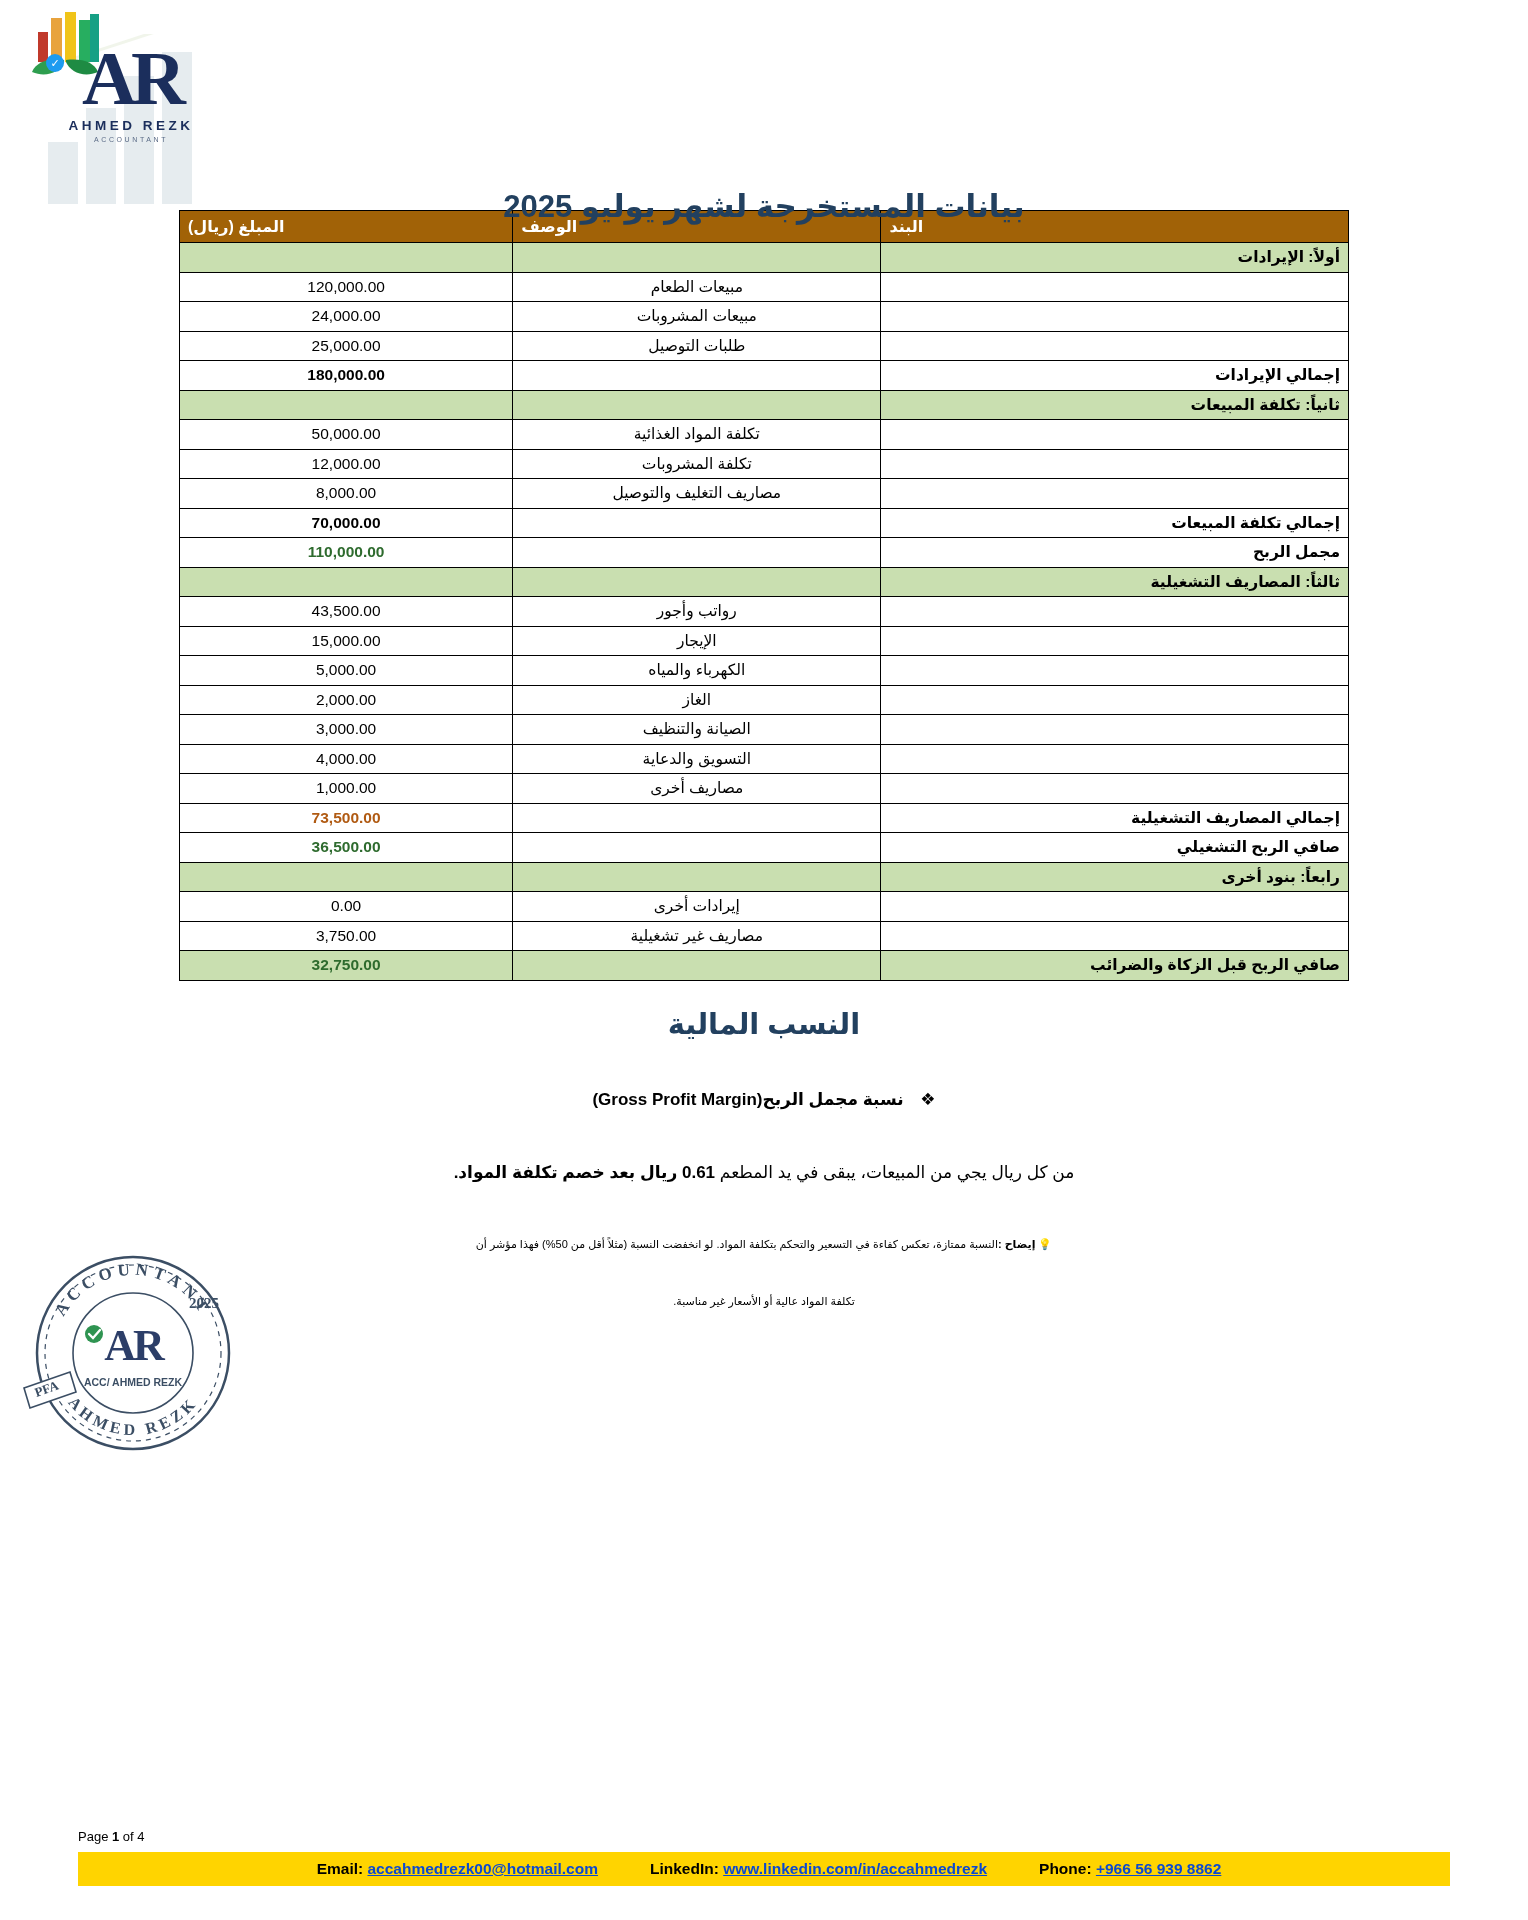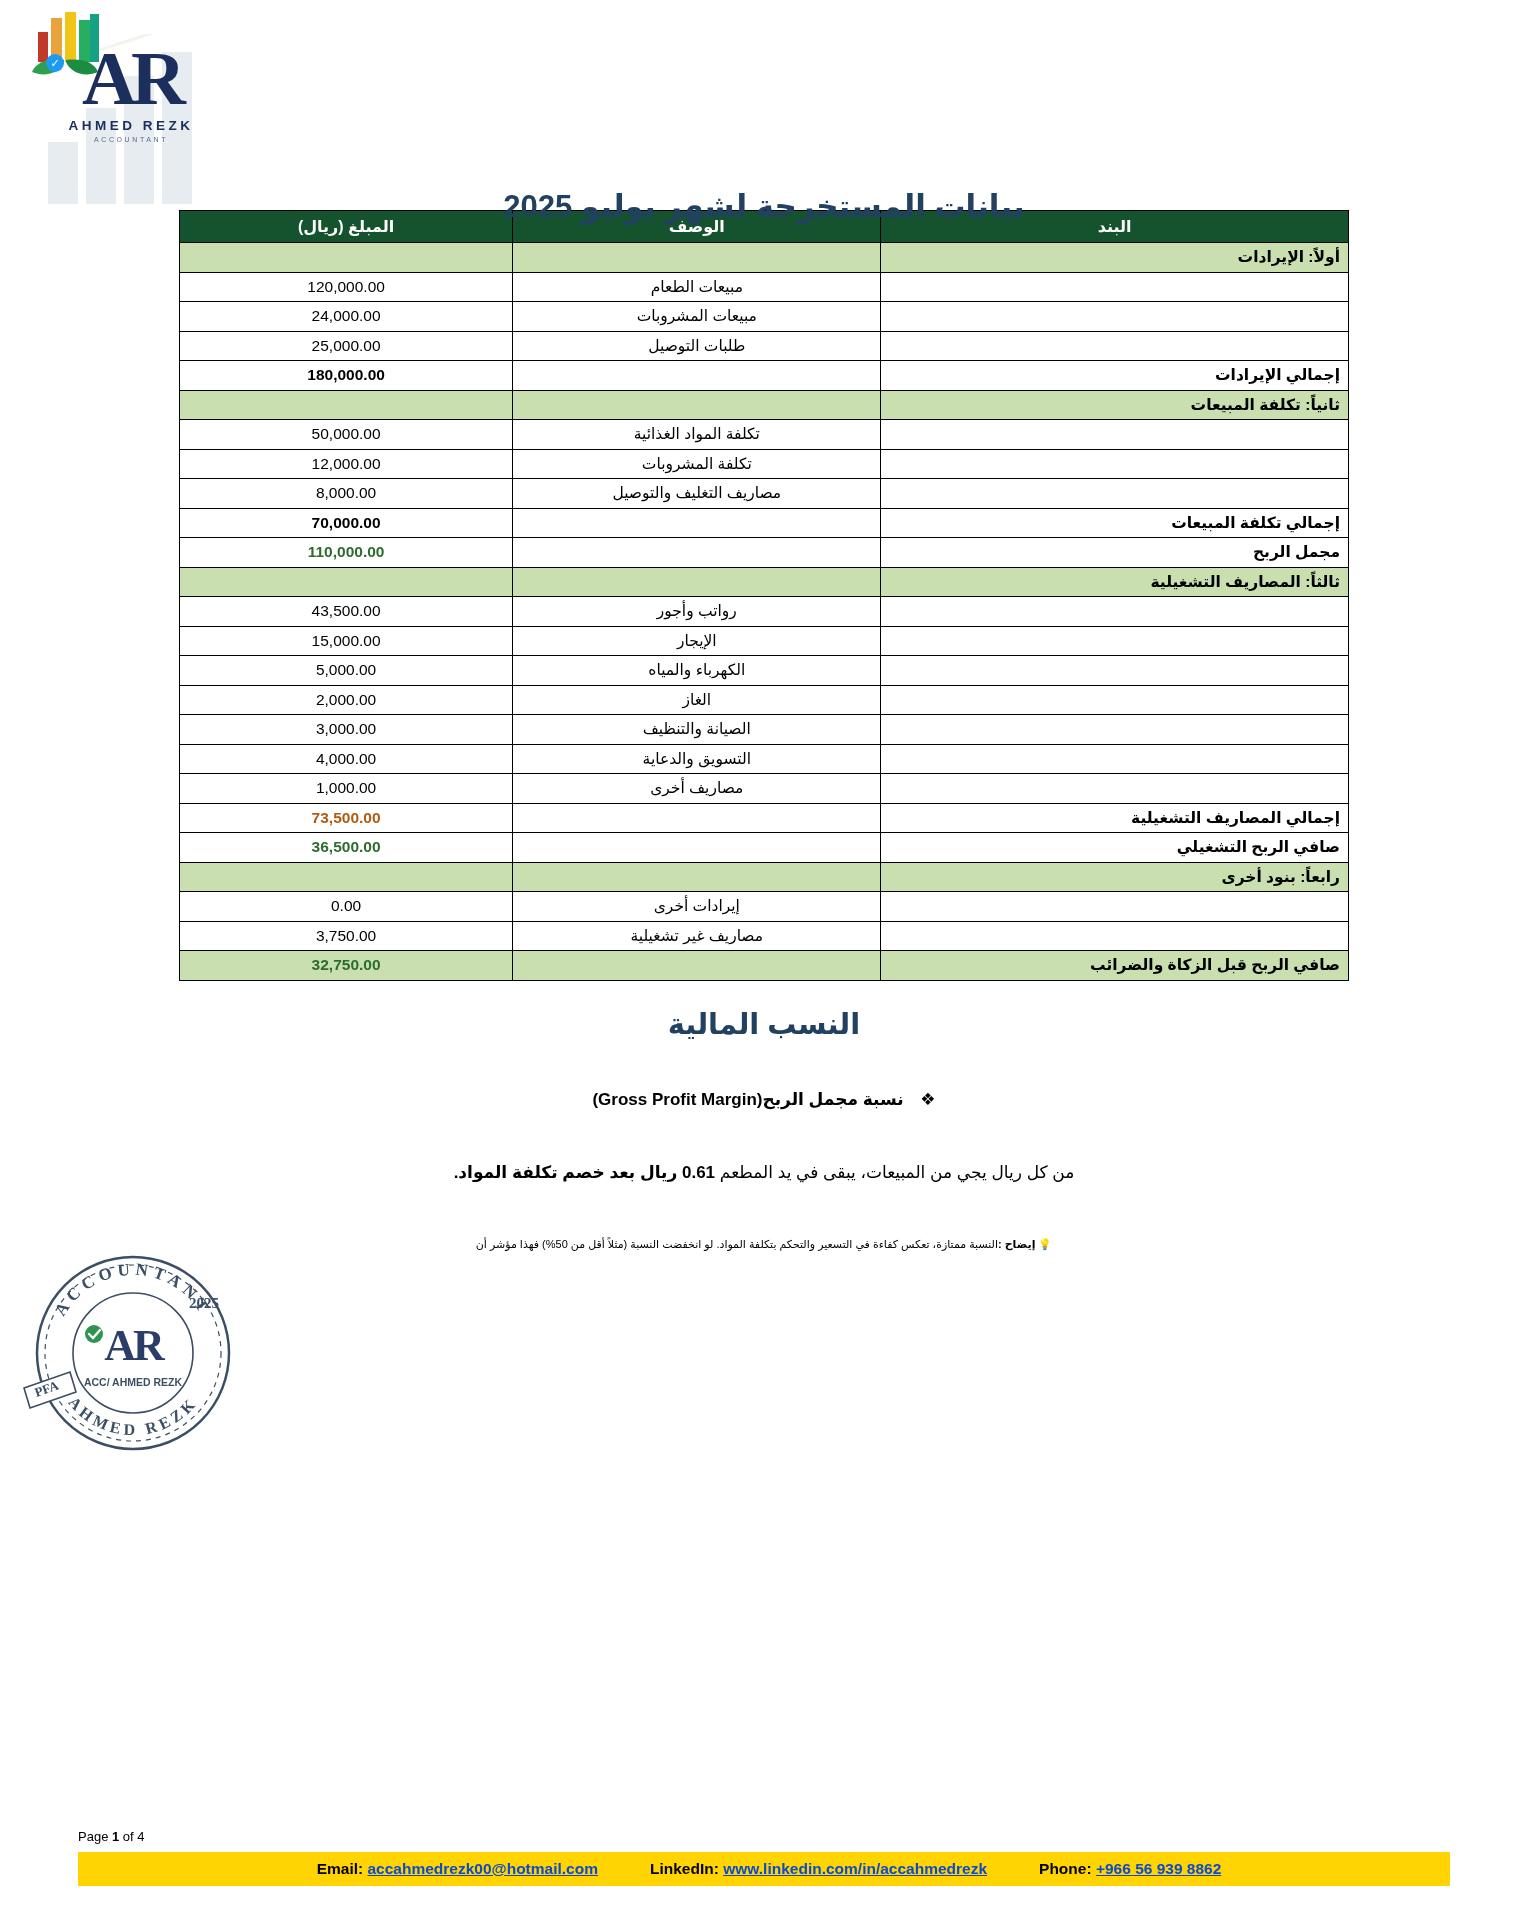--- a/index.html
+++ b/index.html
@@ -129,25 +129,25 @@
     direction: rtl;
   }
   table.fin th, table.fin td {
     border: 1px solid #000;
     height: 29.5px;
     padding: 0 8px;
     font-size: 15.5px;
     vertical-align: middle;
   }
   table.fin thead th {
-    background: #14532d;
+    background: #a16207;
     color: #ffffff;
     font-weight: 700;
     font-size: 16px;
-    text-align: center;
+    text-align: left;
     height: 32px;
   }
   col.c-item { width: 40.0%; }
   col.c-desc { width: 31.5%; }
   col.c-amt  { width: 28.5%; }
 
   td.item { text-align: right; }
   td.desc { text-align: center; }
   td.amt  { text-align: center; }
 
@@ -427,20 +427,21 @@
 
 <div class="ratio-line">
   <span>من كل ريال يجي من المبيعات، يبقى في يد المطعم</span>
   <b>0.61</b>
   <b>ريال بعد خصم تكلفة المواد.</b>
 </div>
 
 <div class="ratio-note">
   <span>💡</span>
   <b>إيضاح :</b><span>النسبة ممتازة، تعكس كفاءة في التسعير والتحكم بتكلفة المواد. لو انخفضت النسبة (مثلاً أقل من 50%) فهذا مؤشر أن</span>
+  <div style="margin-top:34px">تكلفة المواد عالية أو الأسعار غير مناسبة.</div>
 </div>
 
 <svg class="stamp" viewBox="0 0 230 230">
   <circle cx="115" cy="115" r="96" fill="none" stroke="#2b3f57" stroke-width="2.5"></circle>
   <circle cx="115" cy="115" r="88" fill="none" stroke="#2b3f57" stroke-width="1.2" stroke-dasharray="5 5"></circle>
   <circle cx="115" cy="115" r="60" fill="none" stroke="#2b3f57" stroke-width="1.6"></circle>
   <path id="arcTop" d="M 37 115 A 78 78 0 0 1 193 115" fill="none"></path>
   <path id="arcBot" d="M 33 115 A 82 82 0 0 0 197 115" fill="none"></path>
   <text font-family="Liberation Serif, serif" font-size="17" font-weight="700" fill="#2b3f57" letter-spacing="5">
     <textPath href="#arcTop" startOffset="50%" text-anchor="middle">ACCOUNTANT</textPath>

